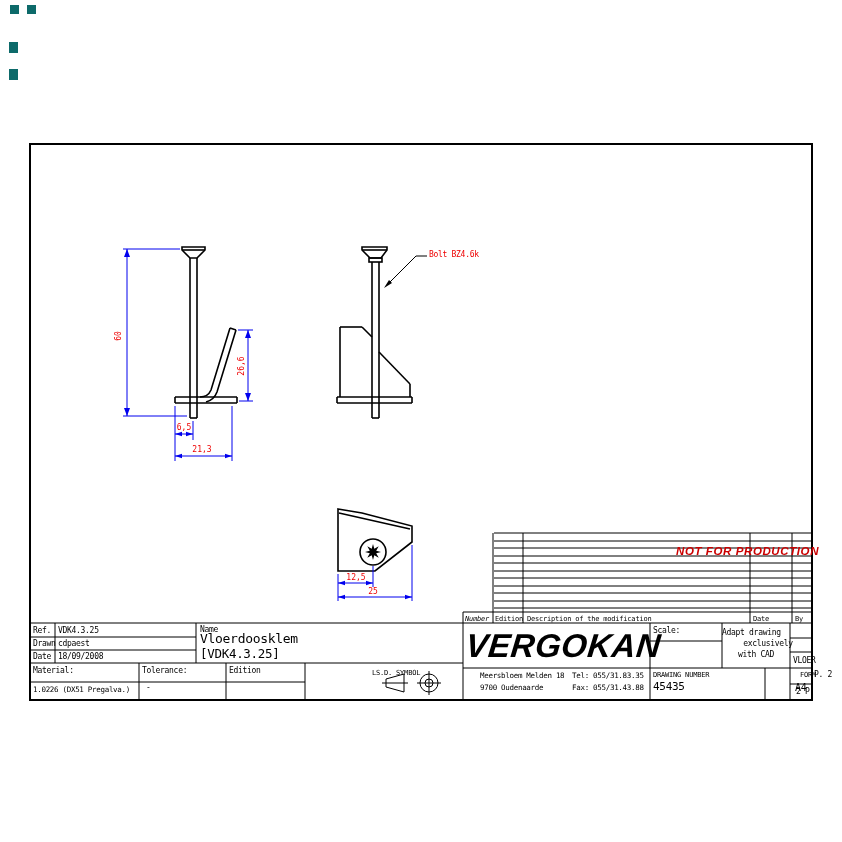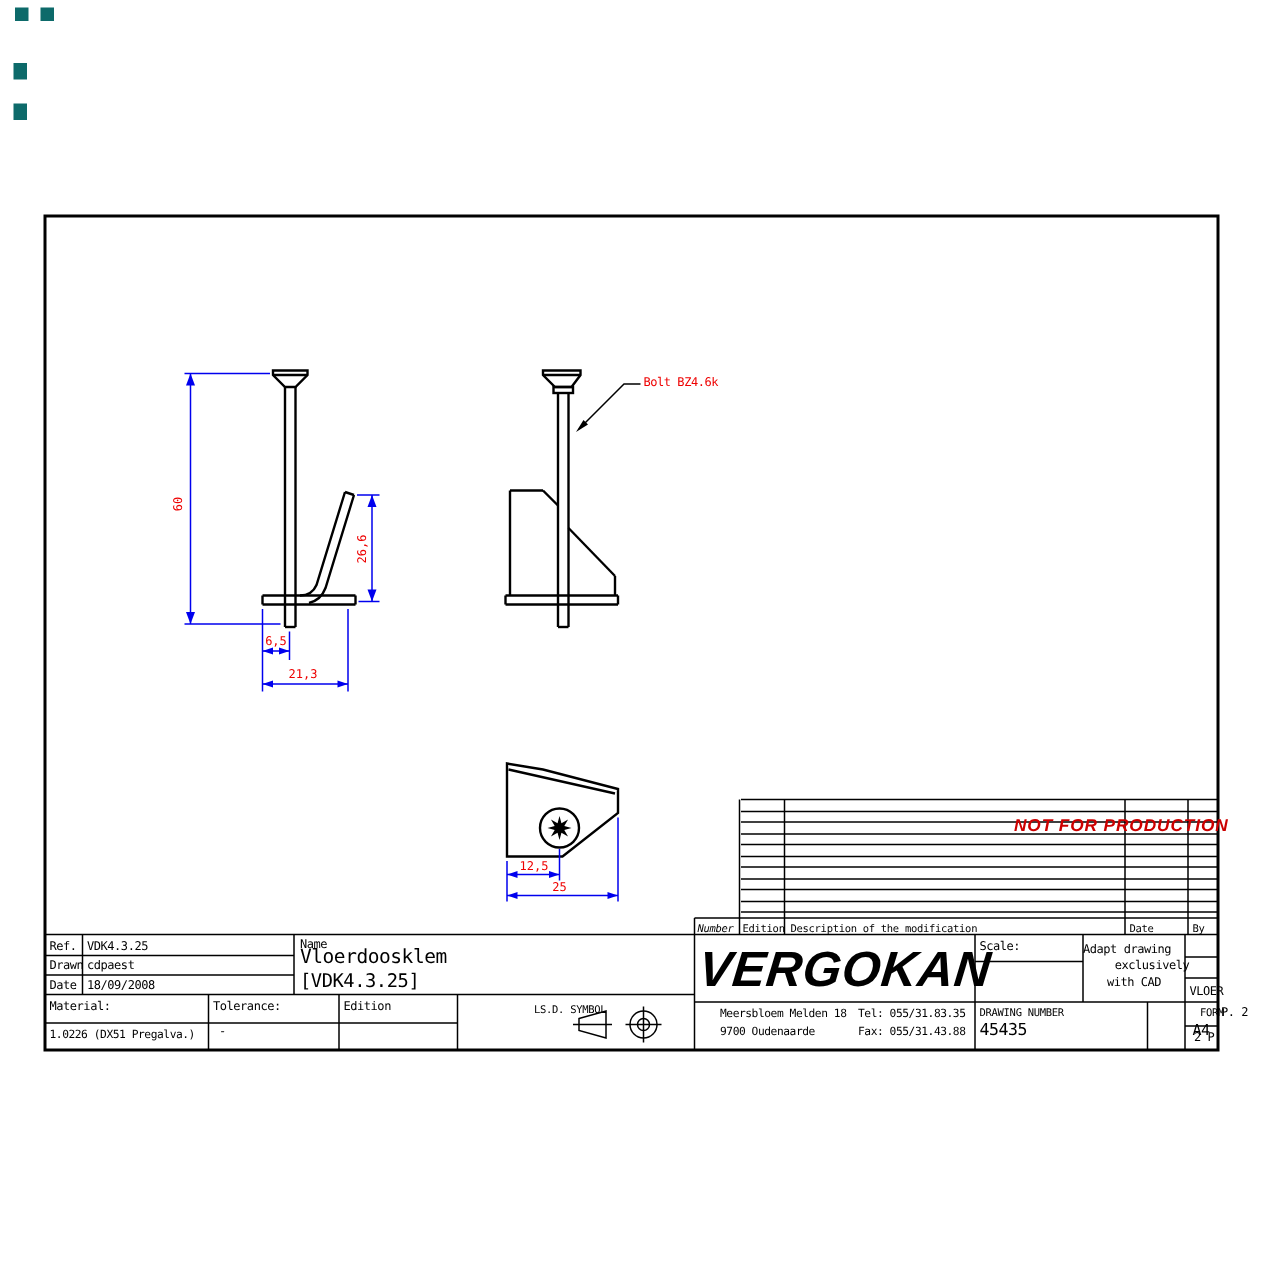--- a/index.html
+++ b/index.html
@@ -201,21 +201,21 @@
   <div class="t" style="left:33px;top:652px;">Date</div>
   <div class="t" style="left:58px;top:652px;">18/09/2008</div>
   <div class="t" style="left:200px;top:625px;">Name</div>
   <div class="t s13" style="left:200px;top:634px;">Vloerdoosklem</div>
   <div class="t s12" style="left:200px;top:649px;">[VDK4.3.25]</div>
   <div class="t" style="left:33px;top:666px;">Material:</div>
   <div class="t s75" style="left:33px;top:685px;">1.0226 (DX51 Pregalva.)</div>
   <div class="t" style="left:142px;top:666px;">Tolerance:</div>
   <div class="t" style="left:146px;top:683px;">-</div>
   <div class="t" style="left:229px;top:666px;">Edition</div>
-  <div class="t s7" style="left:308px;top:668px;padding-left:48px;">LS.D. SYMBOL</div>
+  <div class="t s7" style="left:324px;top:668px;padding-left:48px;">LS.D. SYMBOL</div>
 
   <div class="logo abs" style="left:466px;top:628px;">VERGOKAN</div>
   <div class="t s75" style="left:480px;top:671px;text-align:center;">Meersbloem Melden 18</div>
   <div class="t s75" style="left:480px;top:683px;">9700 Oudenaarde</div>
   <div class="t s75" style="left:572px;top:671px;">Tel: 055/31.83.35</div>
   <div class="t s75" style="left:572px;top:683px;">Fax: 055/31.43.88</div>
   <div class="t" style="left:653px;top:626px;">Scale:</div>
   <div class="t ctr" style="left:722px;top:628px;width:52px;">Adapt drawing</div>
   <div class="t ctr" style="left:722px;top:639px;width:92px;">exclusively</div>
   <div class="t ctr" style="left:722px;top:650px;width:68px;">with CAD</div>

